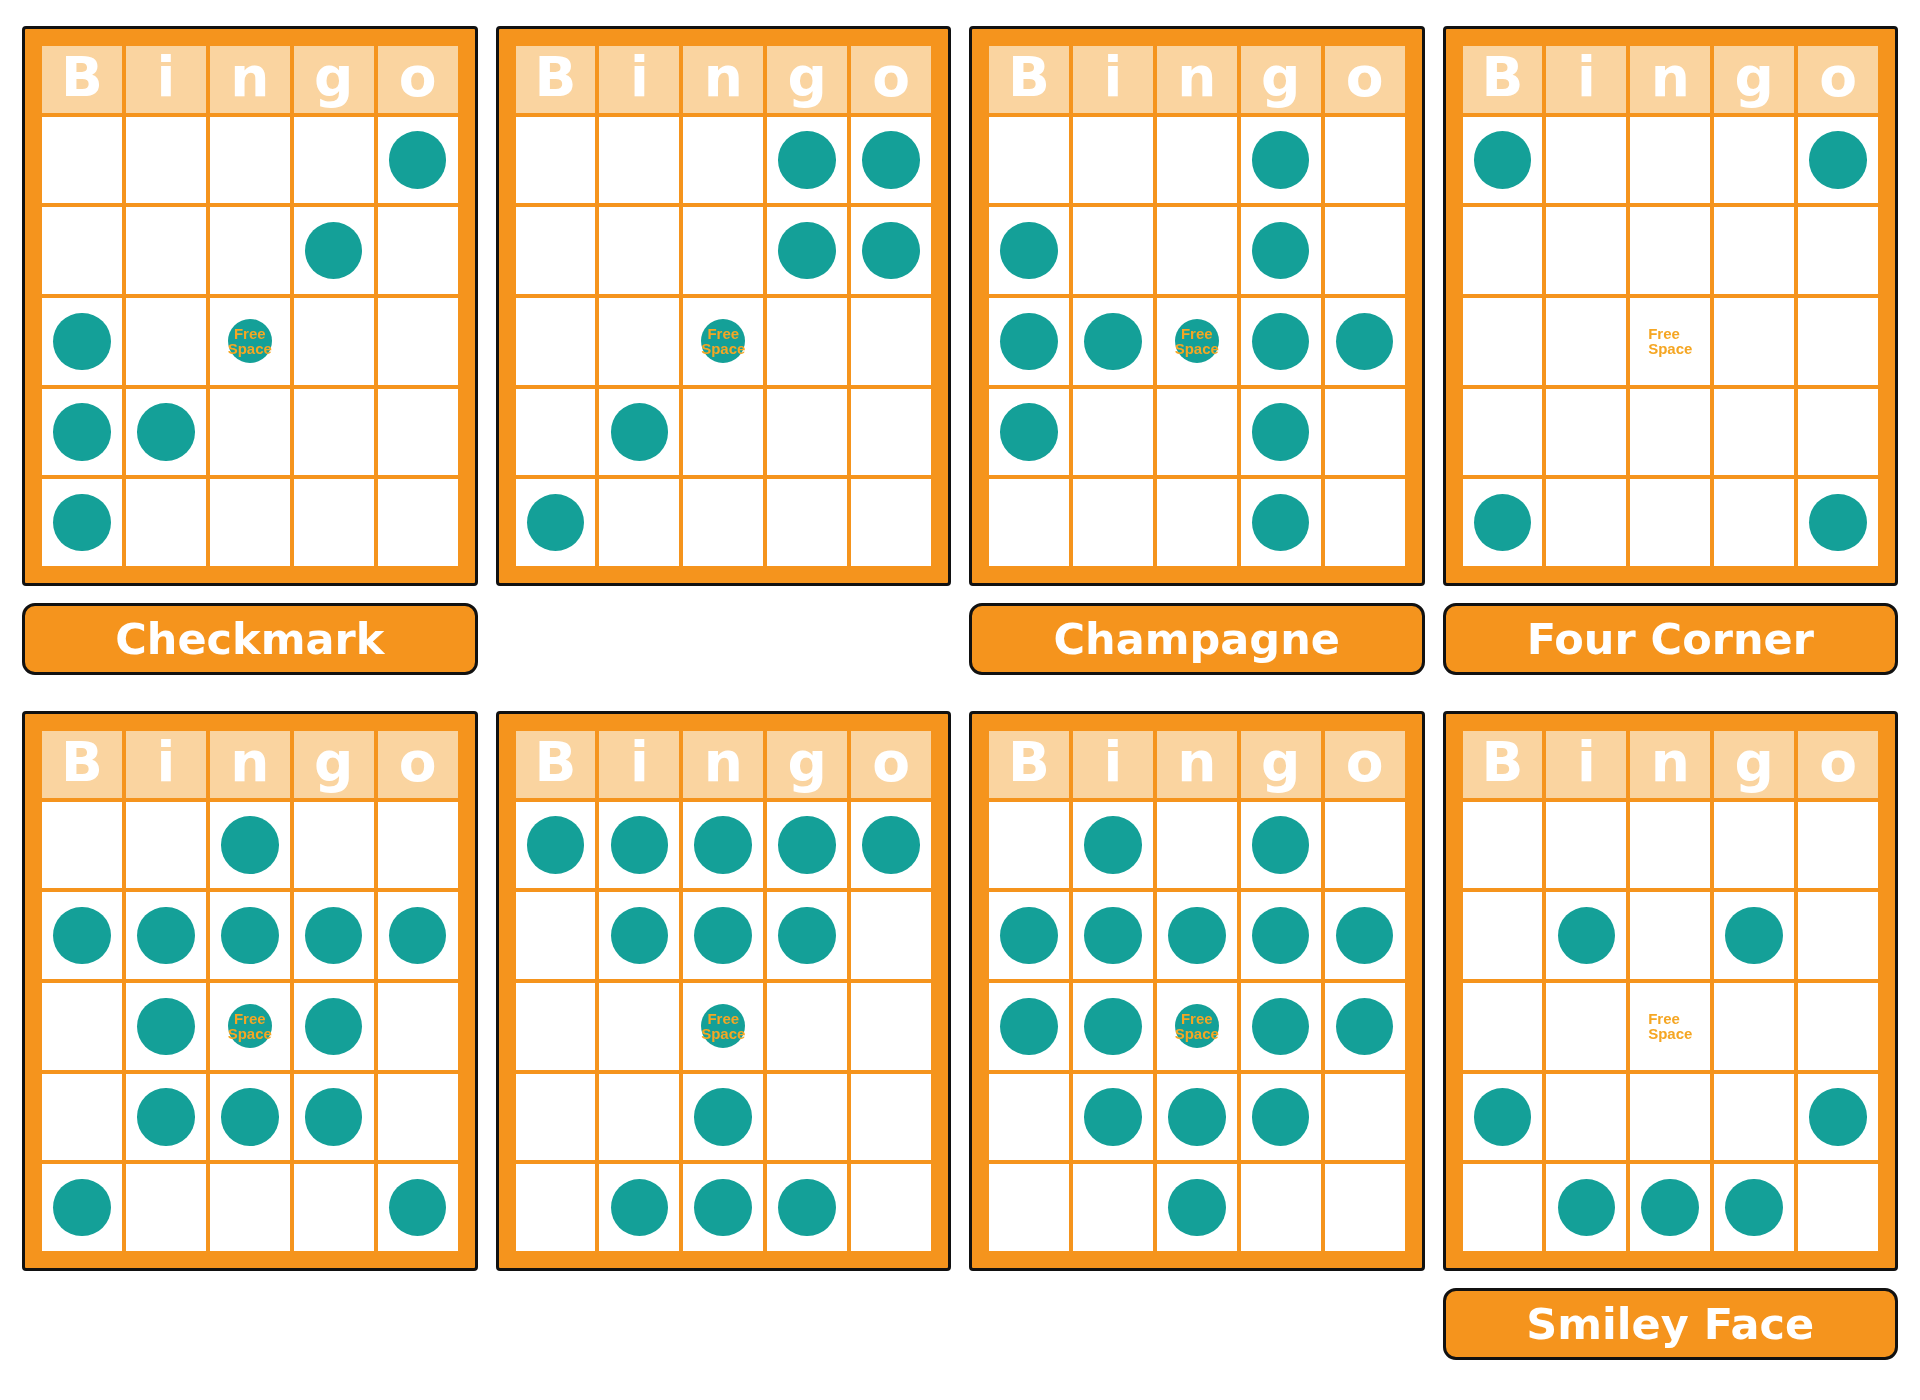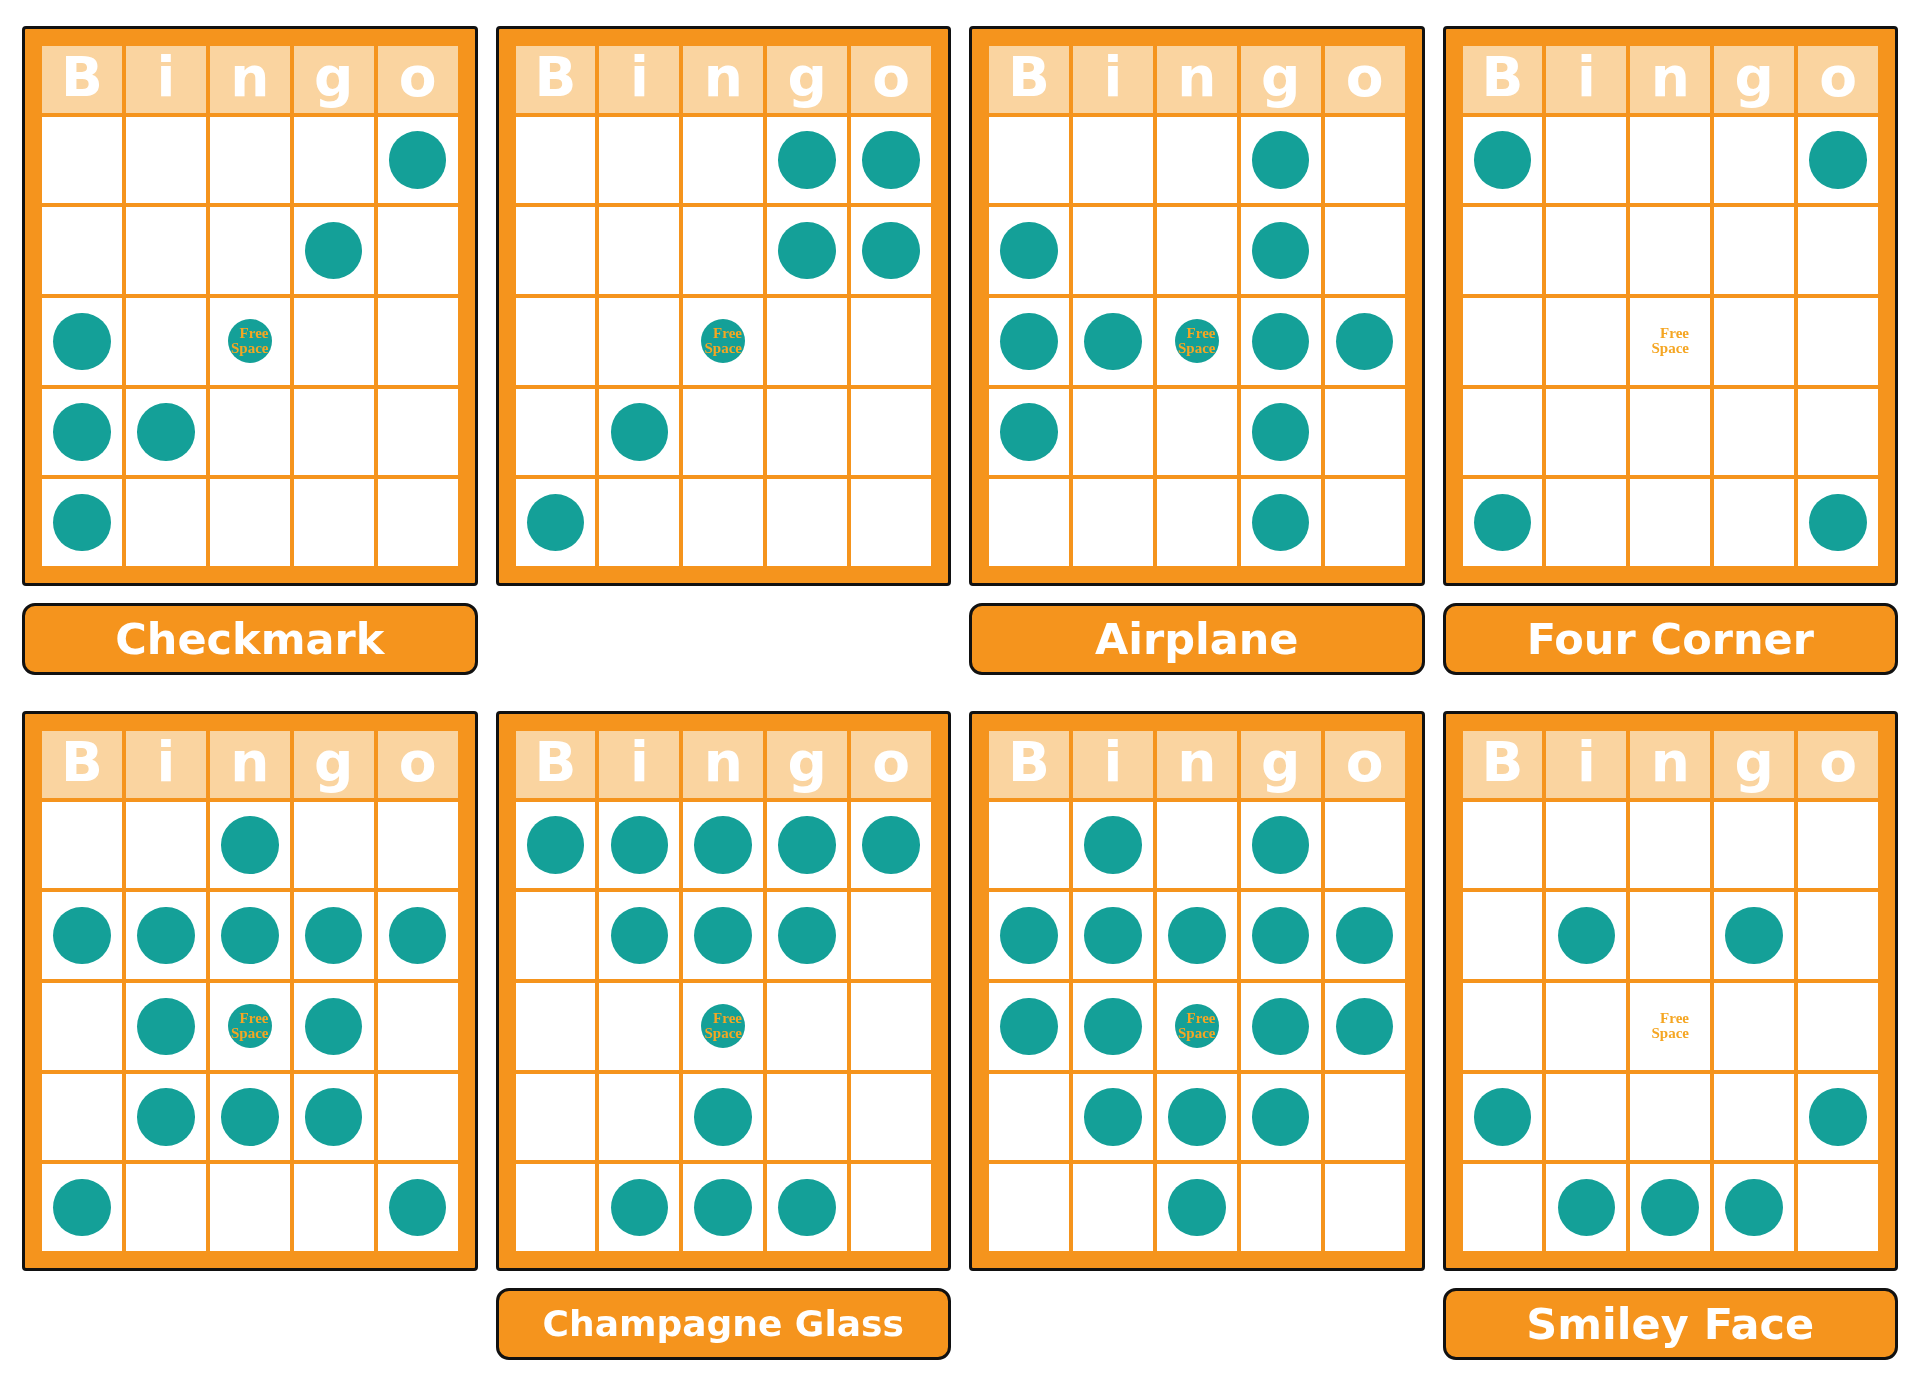--- a/index.html
+++ b/index.html
@@ -77,23 +77,22 @@
     text-align: center;
   }
   .dot.free {
     width: 55%;
   }
   .free-label {
     color: #F5A623;
     font-size: 15px;
     font-weight: 700;
     line-height: 1.02;
-    font-family: Liberation Serif, serif;
+    font-family: Liberation Sans, sans-serif;
     white-space: pre-line;
-    text-align: right;
   }
   .free-label.plain {
     color: #F5A623;
   }
   .label-plate {
     margin-top: 17px;
     background: #F5941D;
     border: 3px solid #111111;
     border-radius: 13px;
     height: 72px;
@@ -280,21 +279,21 @@
           <div class="cell"></div>
           <div class="cell"></div>
           <div class="cell"></div>
           <div class="cell">
             <div class="dot"></div>
           </div>
           <div class="cell"></div>
         </div>
       </div>
       <div class="label-plate">
-        <span class="label-text size-lg">Airplane</span>
+        <span class="label-text size-lg">Champagne</span>
       </div>
     </div>
     <div class="card-slot">
       <div class="bingo-card">
         <div class="grid">
           <div class="hdr-cell">B</div>
           <div class="hdr-cell">i</div>
           <div class="hdr-cell">n</div>
           <div class="hdr-cell">g</div>
           <div class="hdr-cell">o</div>
@@ -463,23 +462,20 @@
             <div class="dot"></div>
           </div>
           <div class="cell">
             <div class="dot"></div>
           </div>
           <div class="cell">
             <div class="dot"></div>
           </div>
           <div class="cell"></div>
         </div>
-      </div>
-      <div class="label-plate">
-        <span class="label-text size-md">Champagne Glass</span>
       </div>
     </div>
     <div class="card-slot">
       <div class="bingo-card">
         <div class="grid">
           <div class="hdr-cell">B</div>
           <div class="hdr-cell">i</div>
           <div class="hdr-cell">n</div>
           <div class="hdr-cell">g</div>
           <div class="hdr-cell">o</div>

